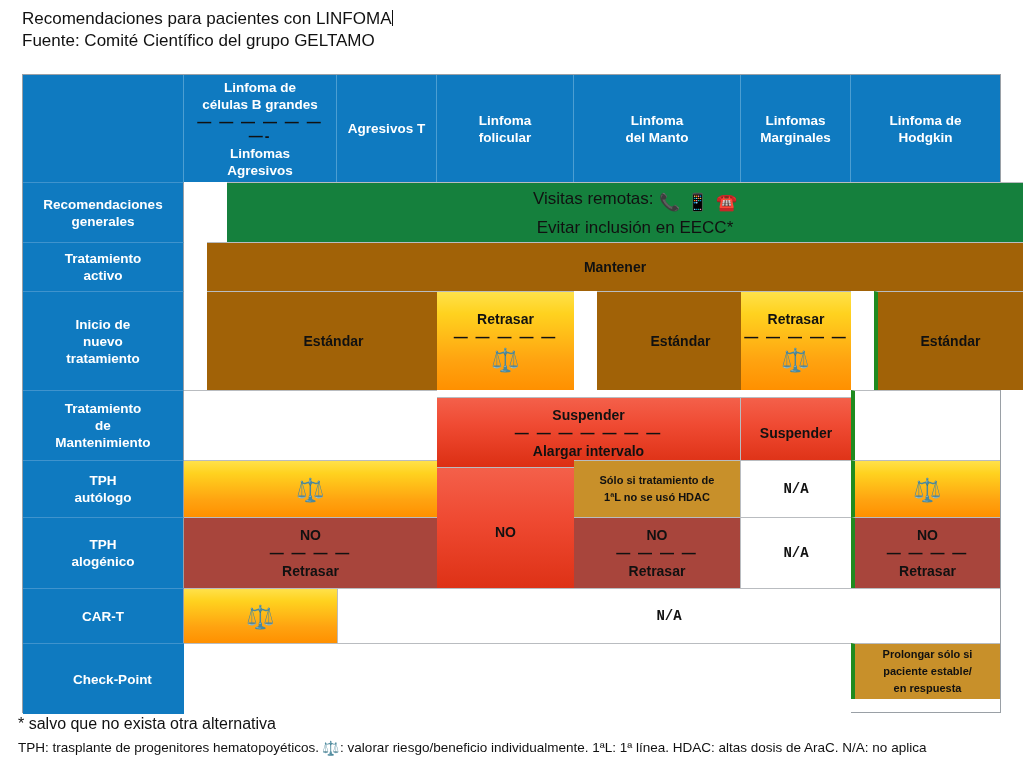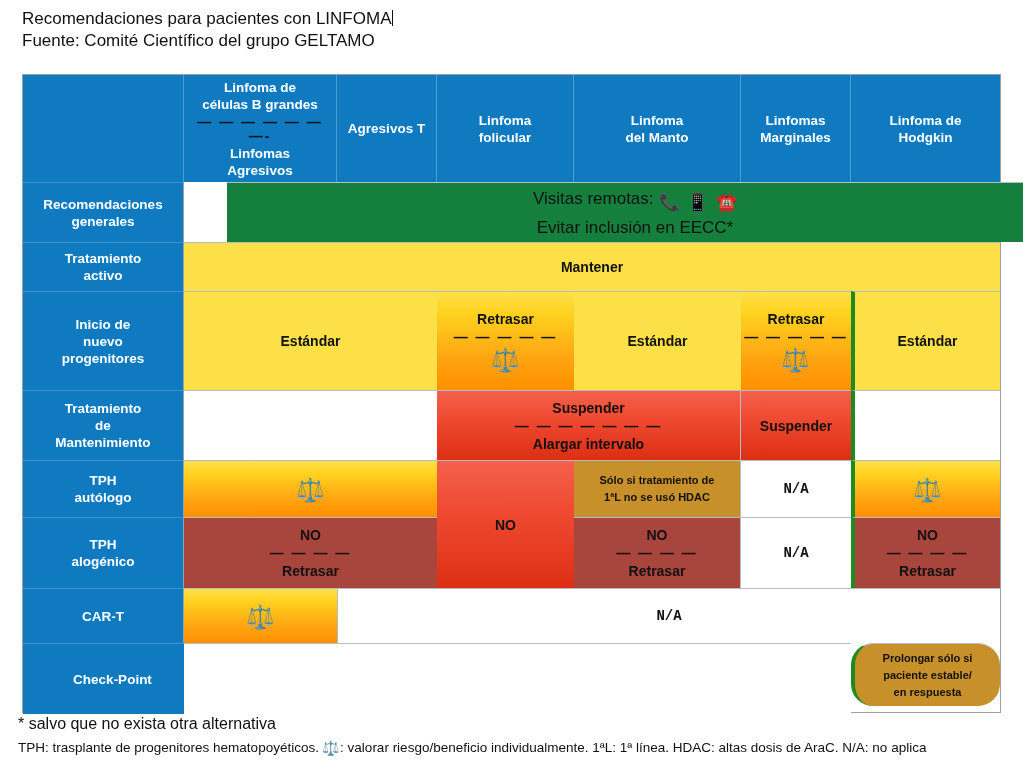--- a/index.html
+++ b/index.html
@@ -29,23 +29,23 @@
   .hdr{background:#0f7ac0;color:#fff;font-weight:bold;font-size:13.5px;
        line-height:17px;border-right:1px solid #4c9ed2;}
   .hdr-corner{background:#0f7ac0;border-right:1px solid #4c9ed2;}
   
   .rowlab{background:#0f7ac0;color:#fff;font-weight:bold;font-size:13.5px;
           line-height:17px;border-top:1px solid #3f93cd;
           border-right:1px solid #9aa0a6;}
 
   
   .c-gray{background:#15803d;margin-left:43px;}
-  .c-green{background:#fde047;}
+  .c-green{background:#a16207;margin-left:23px;}
   .c-orange{background:linear-gradient(180deg,#ffe14a 0%,#ffd21f 22%,#ffa310 70%,#ff9000 100%);}
-  .c-red{background:linear-gradient(180deg,#f4604a 0%,#ef4a32 40%,#dc2f13 100%);}
+  .c-red{background:linear-gradient(180deg,#f4604a 0%,#ef4a32 40%,#dc2f13 100%);margin-top:7px;}
   .c-brick{background:#a8453c;}
   .c-gold{background:#c8902a;}
   .c-white{background:#ffffff;font-family:Liberation Mono, monospace;}
 
   .sep-top{border-top:1px solid #b9bcc0;}
   .sep-right{border-right:1px solid #b9bcc0;}
   .sep-left{border-left:1px solid #b9bcc0;}
   .green-left{border-left:4px solid #1f8b1f;}
 
   .txt{font-weight:bold;font-size:14px;line-height:18px;color:#111;}
@@ -109,21 +109,21 @@
       <div style="white-space:pre-line;">Linfoma de
 Hodgkin</div>
     </div>
 
     <div class="cell rowlab" style="left:0;top:107px;width:161px;height:60px;white-space:pre-line;">Recomendaciones
 generales</div>
     <div class="cell rowlab" style="left:0;top:167px;width:161px;height:49px;white-space:pre-line;">Tratamiento
 activo</div>
     <div class="cell rowlab" style="left:0;top:216px;width:161px;height:99px;white-space:pre-line;">Inicio de
 nuevo
-progenitores</div>
+tratamiento</div>
     <div class="cell rowlab" style="left:0;top:315px;width:161px;height:70px;white-space:pre-line;">Tratamiento
 de
 Mantenimiento</div>
     <div class="cell rowlab" style="left:0;top:385px;width:161px;height:57px;white-space:pre-line;">TPH
 autólogo</div>
     <div class="cell rowlab" style="left:0;top:442px;width:161px;height:71px;white-space:pre-line;">TPH
 alogénico</div>
     <div class="cell rowlab" style="left:0;top:513px;width:161px;height:55px;white-space:pre-line;">CAR-T</div>
     <div class="cell rowlab" style="left:0;top:568px;width:180px;height:71px;white-space:pre-line;border-bottom:none;">Check-Point</div>
 
@@ -226,21 +226,21 @@
     <div class="cell c-orange sep-top" style="left:161px;top:513px;width:153px;height:55px;">
       <div class="scale" style="font-size:23px;">⚖️</div>
     </div>
 
     <div class="cell c-white sep-top sep-left" style="left:314px;top:513px;width:663px;height:55px;">
       <div class="txt">N/A</div>
     </div>
 
     <div class="cell c-white sep-top" style="left:161px;top:568px;width:667px;height:71px;"></div>
 
-    <div class="cell c-gold sep-top green-left" style="left:828px;top:568px;width:149px;height:63px;border-radius:22px;">
+    <div class="cell c-gold sep-top green-left" style="left:828px;top:568px;width:149px;height:56px;">
       <div class="txt-sm" style="white-space:pre-line;">Prolongar sólo si
 paciente estable/
 en respuesta</div>
     </div>
 
   </div>
 
   <div class="foot foot1">* salvo que no exista otra alternativa</div>
 
   <div class="foot foot2">

